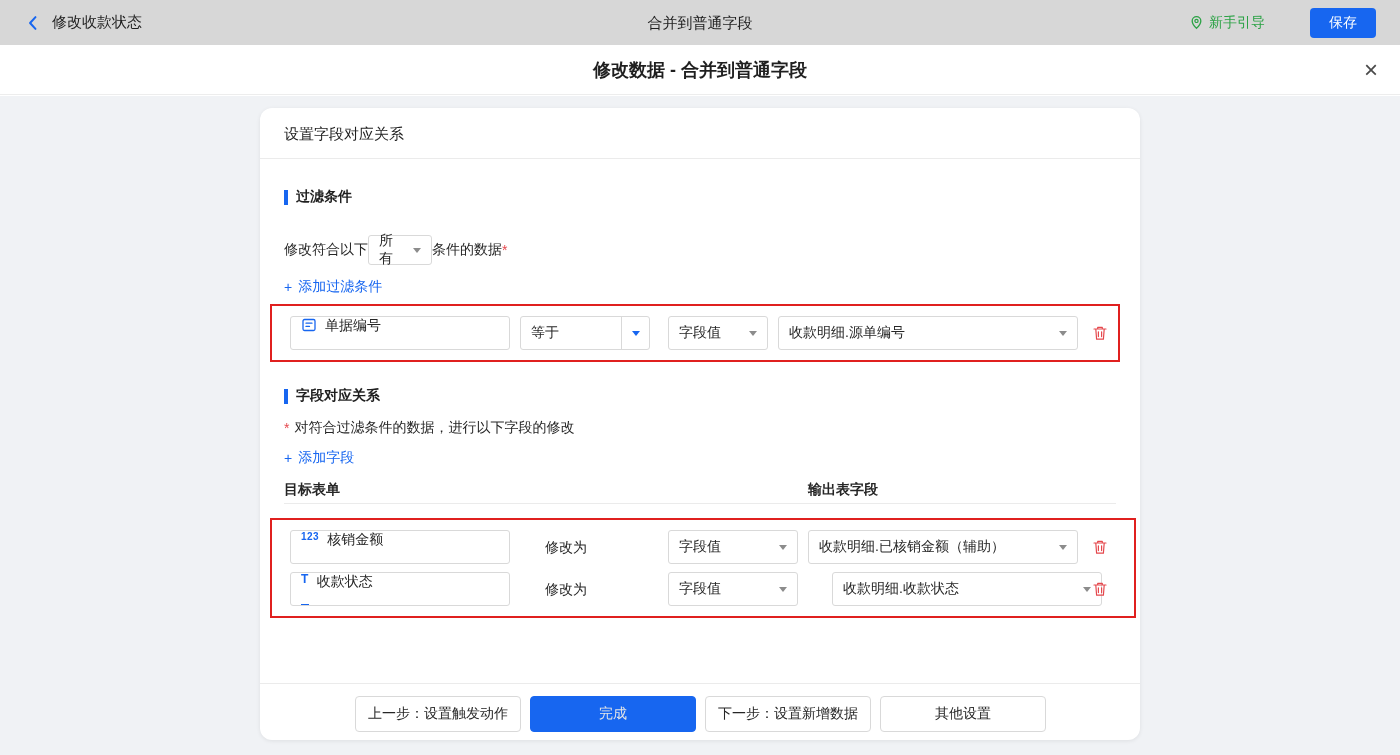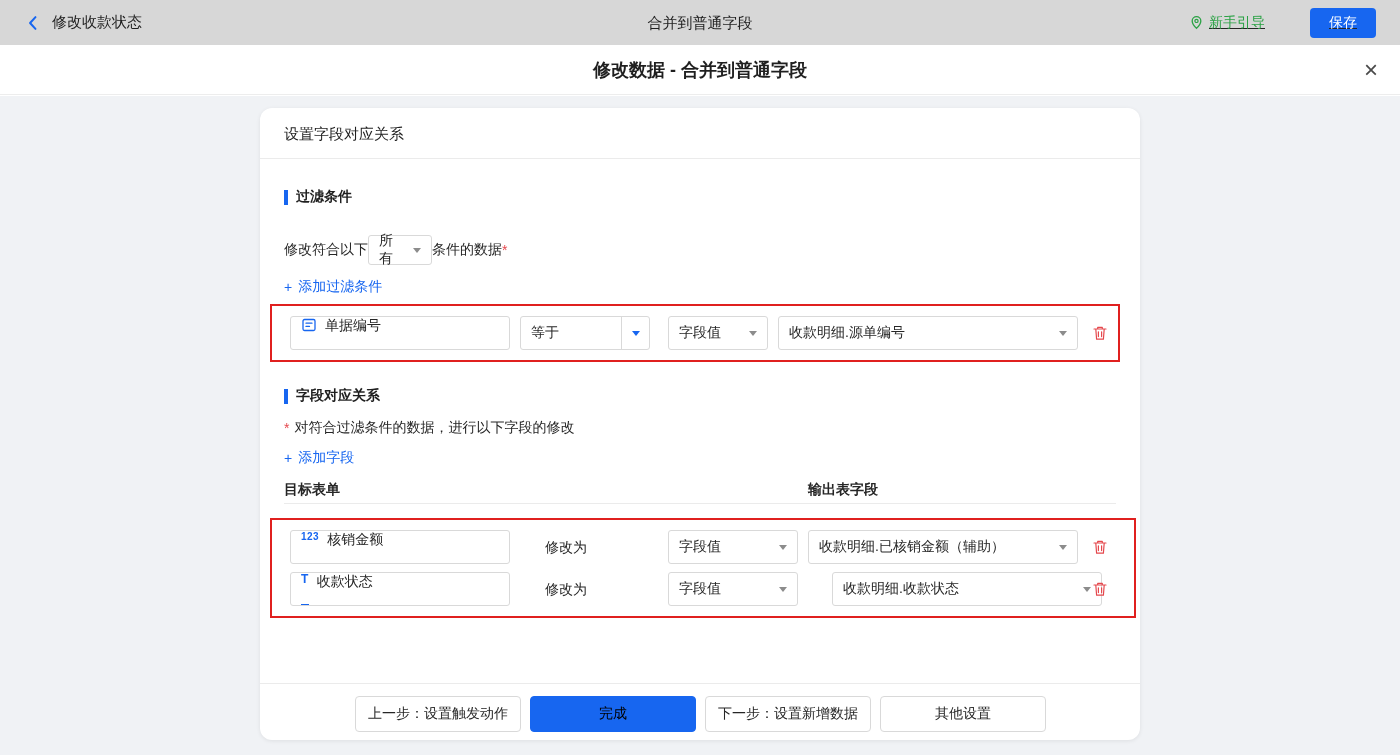--- a/index.html
+++ b/index.html
@@ -4,21 +4,21 @@
 <style>
   * { margin:0; padding:0; box-sizing:border-box; }
   body { font-family:"Liberation Sans","DejaVu Sans",sans-serif; background:#fff; }
   .page { position:relative; width:1400px; height:755px; overflow:hidden; color:#262626; font-size:14px; background:#fff; }
 
   
   .topbar { position:absolute; left:0; top:0; width:1400px; height:45px; background:#d7d7d7; display:flex; align-items:center; justify-content:space-between; padding:0 24px; }
   .topbar-left { display:flex; align-items:center; gap:10px; font-size:15px; color:#1f1f1f; z-index:2; }
   .back-btn { display:flex; align-items:center; cursor:pointer; }
   .topbar-title { position:absolute; left:0; right:0; top:0; height:45px; line-height:45px; text-align:center; font-size:15px; color:#1f1f1f; z-index:1; }
-  .topbar-right { display:flex; align-items:center; gap:45px; z-index:2;text-decoration:underline; }
+  .topbar-right { display:flex; align-items:center; gap:45px; z-index:2; }
   .guide { display:flex; align-items:center; gap:5px; color:#2ba245; font-size:14px; cursor:pointer; }
   .save-btn { background:#1766f0; color:#fff; border:none; border-radius:4px; height:30px; padding:0 19px; font-size:14px; cursor:pointer; }
 
   
   .dialog-titlebar { position:absolute; top:45px; left:0; width:1400px; height:50px; background:#fff; display:flex; align-items:center; justify-content:center; border-bottom:1px solid #ededed; }
   .dialog-title { font-size:18px; font-weight:bold; color:#1f1f1f; }
   .close-btn { position:absolute; right:22px; top:50%; transform:translateY(-50%); font-size:24px; color:#4a4a4a; cursor:pointer; line-height:1; }
 
   
   .content { position:absolute; top:96px; left:0; width:1400px; height:659px; background:#f0f2f5; }
@@ -50,21 +50,21 @@
 
   .mod-label { position:absolute; height:34px; line-height:34px; font-size:14px; color:#262626; }
 
   .col-head { position:absolute; font-size:14px; font-weight:bold; color:#262626; }
 
   .trash { position:absolute; width:24px; height:34px; display:flex; align-items:center; justify-content:center; cursor:pointer; }
 
   .annotation { position:absolute; border:2px solid #e0201f; pointer-events:none; }
 
   .btn { position:absolute; height:36px; border:1px solid #d9d9d9; border-radius:4px; background:#fff; font-size:14px; color:#262626; cursor:pointer; font-family:inherit; }
-  .btn.primary { background:#1766f0; border-color:#1766f0; color:#000000; }
+  .btn.primary { background:#1766f0; border-color:#1766f0; color:#e5e5e5; }
 </style>
 </head>
 <body>
 
 <div class="page">
 
   <header class="topbar">
     <div class="topbar-left">
       <span class="back-btn">
         <svg width="18" height="18" viewBox="0 0 16 16">

